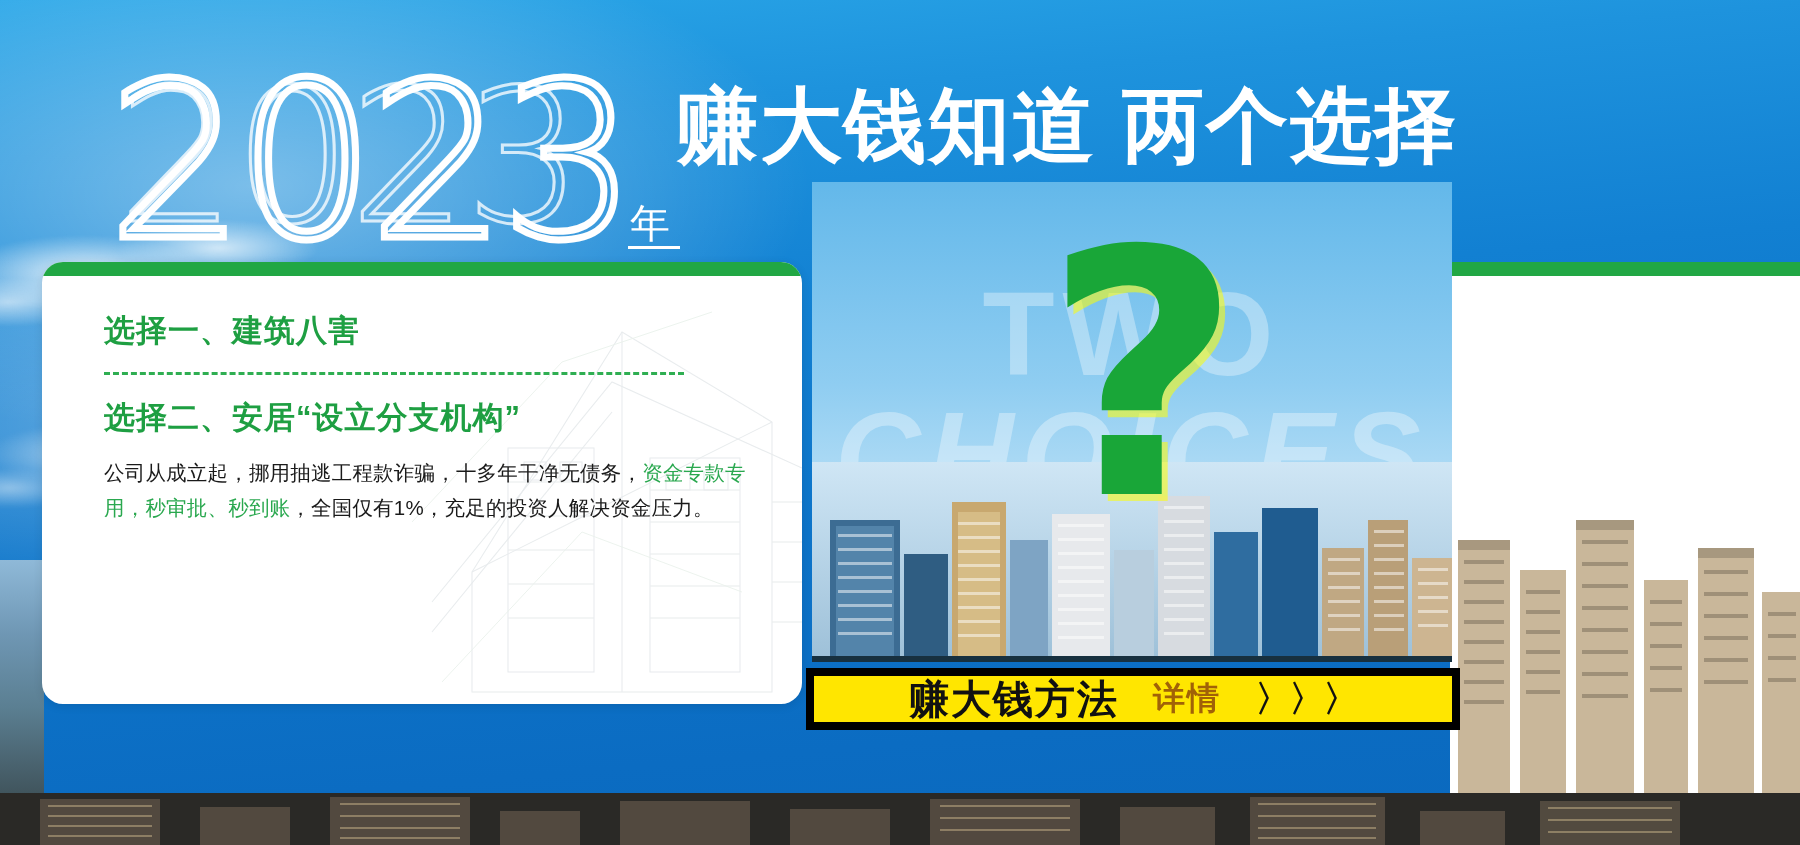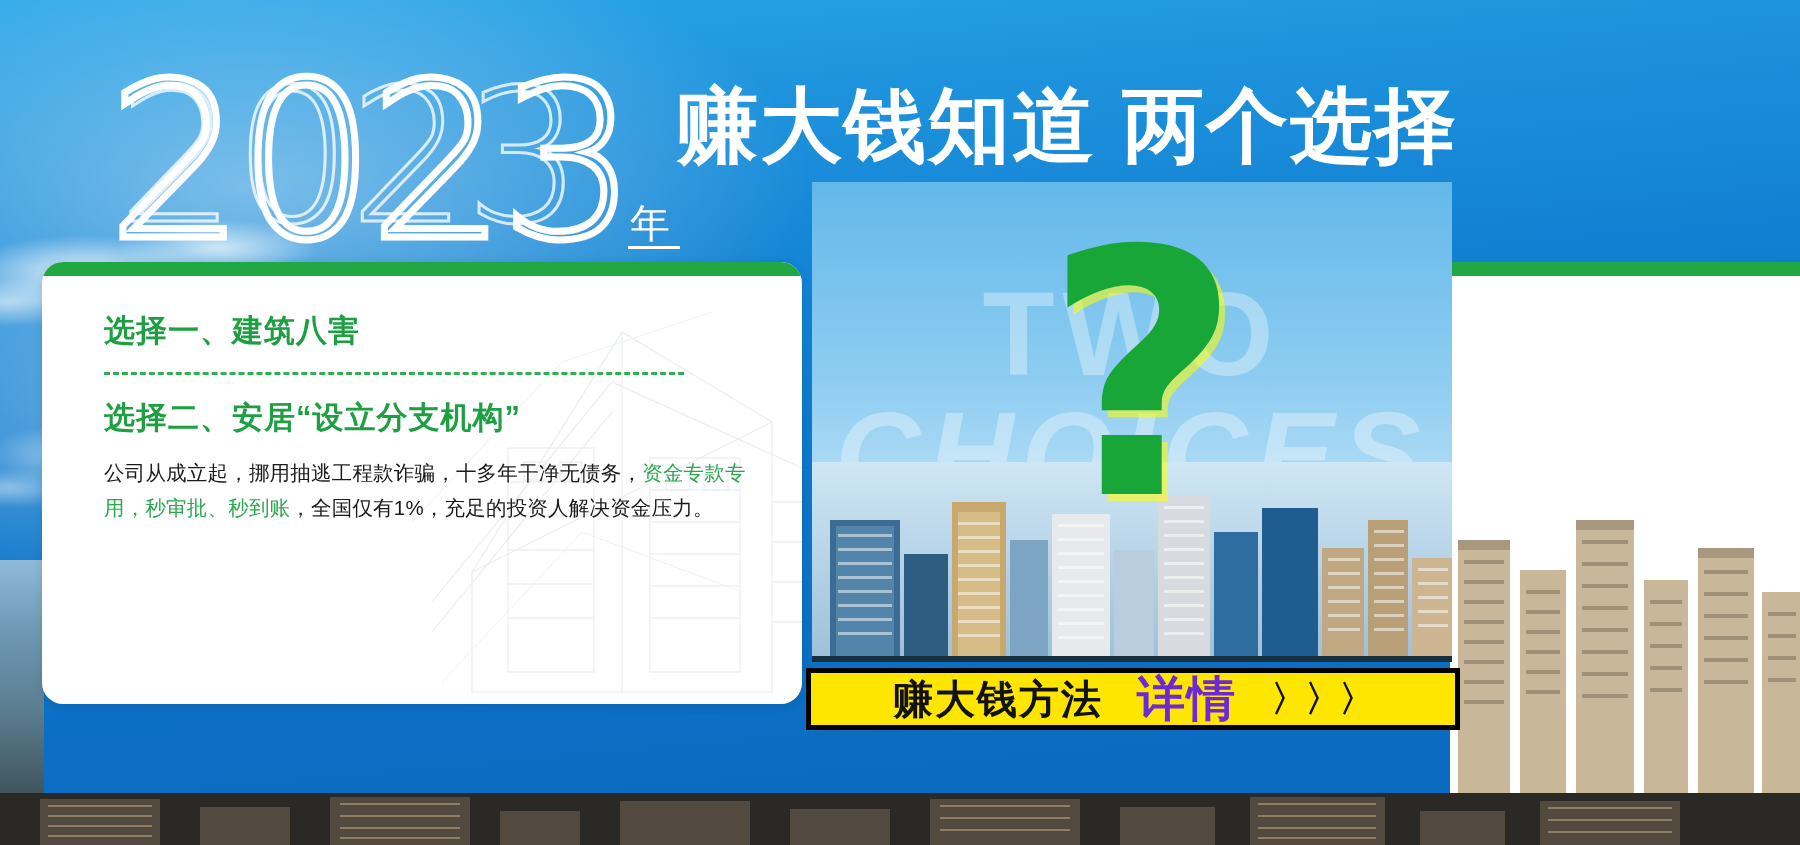--- a/index.html
+++ b/index.html
@@ -110,28 +110,28 @@
   
   .city {
     position:absolute; left:0; bottom:0; width:100%; height:200px;
     overflow:hidden;
     background:linear-gradient(180deg,#bcdcf0 0%, #a9cfe6 30%, #96bed6 100%);
   }
 
   
   .cta {
     position:absolute; left:806px; top:668px; width:654px; height:62px;
-    background:#ffe600; border:5px solid #000000;
+    background:#ffe600; border:8px solid #000000;
     display:flex; align-items:center; justify-content:center; gap:34px;
   }
   .cta-main {
     font-size:40px; font-weight:700; color:#111111; letter-spacing:2px;
   }
   .cta-link {
-    font-size:48px; font-weight:700; color:#6d28d9; letter-spacing:2px;
+    font-size:32px; font-weight:700; color:#a16207; letter-spacing:2px;
   }
   .cta-arrows {
     font-size:36px; font-weight:700; color:#111111; letter-spacing:-2px;
   }
 
   
   .card {
     position:absolute; left:42px; top:262px; width:760px; height:442px;
     background:#ffffff;
     box-shadow:0 2px 10px rgba(0,0,0,.10);

